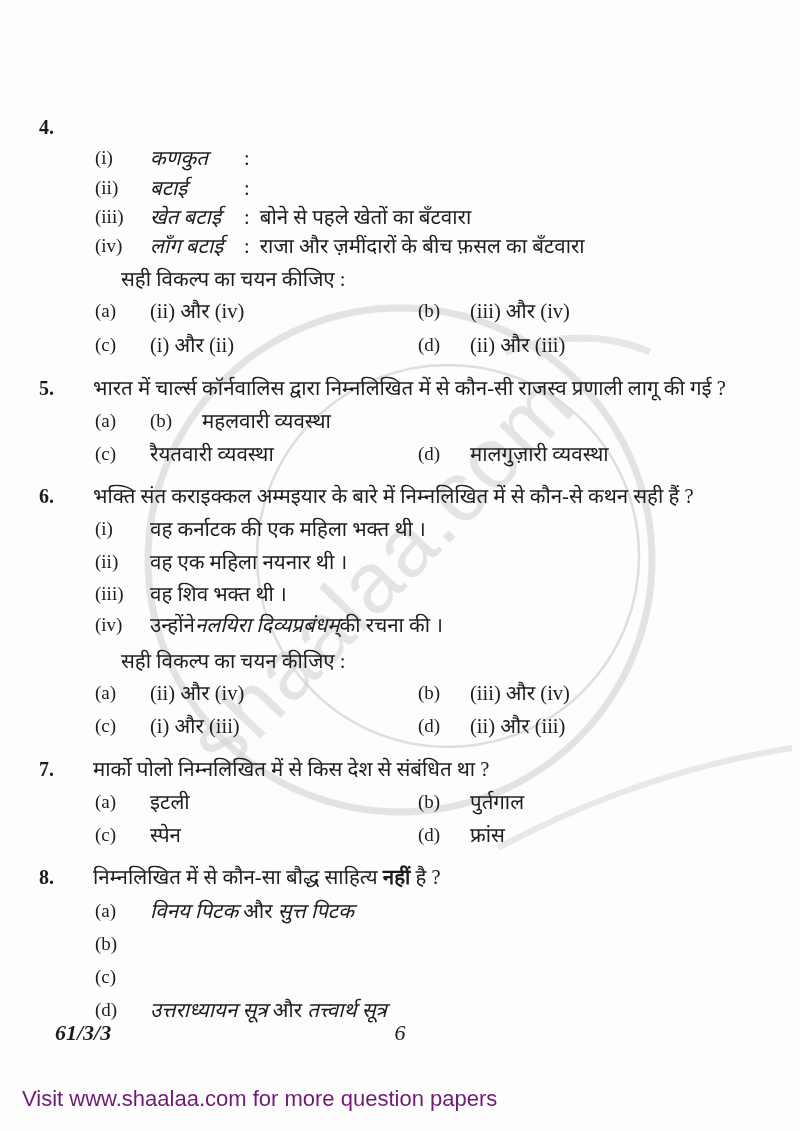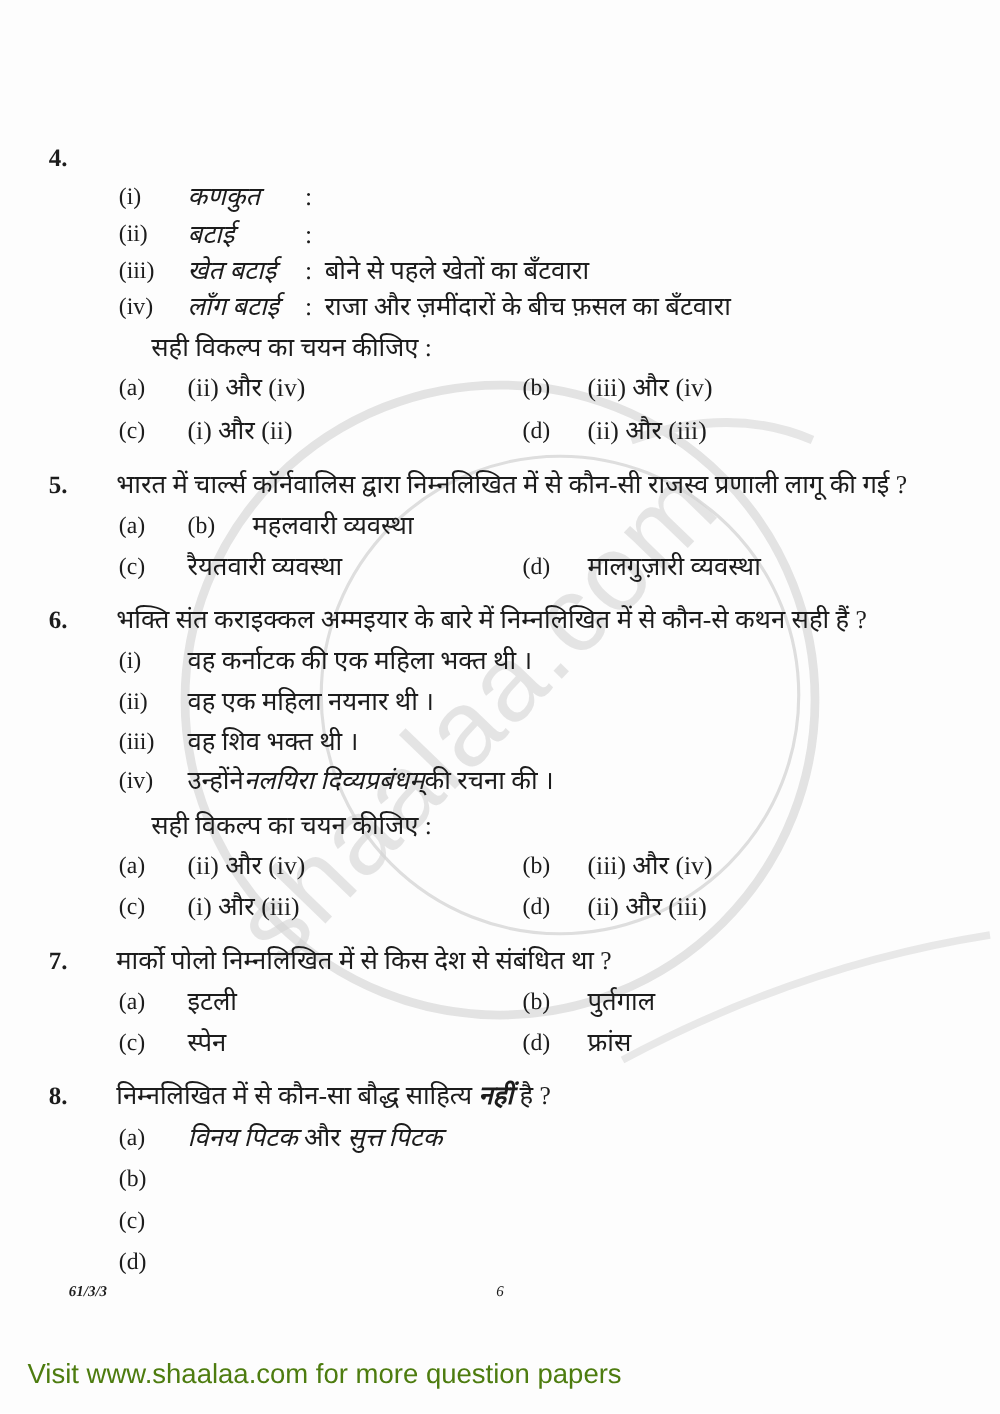--- a/index.html
+++ b/index.html
@@ -17,28 +17,28 @@
   }
   .qnum{width:54px;flex:none;font-weight:700;font-size:20px;}
   .indent{left:95px;}
   .prompt{left:76px;margin-left:45px;}
   .lbl{width:55px;flex:none;font-size:19px;}
   .lbl2{width:52px;flex:none;font-size:19px;}
   .cell{width:268px;flex:none;}
   .term{display:inline-block;min-width:88px;font-style:italic;}
   .sep{margin:0 10px 0 6px;}
   .it{font-style:italic;}
-  .bi{font-weight:700;font-style:italic;}
+  .bi{font-weight:700;}
   
   .footer{position:absolute;top:1018px;left:0;width:100%;height:30px;
-    line-height:30px;font-size:12px;font-style:italic;z-index:2;}
+    line-height:30px;font-size:22px;font-style:italic;z-index:2;}
   .footer .code{position:absolute;left:55px;font-weight:700;}
   .footer .pagenum{display:block;text-align:center;}
   .banner{position:absolute;top:1086px;left:22px;z-index:2;
-    font-family:"Liberation Sans",sans-serif;font-size:22px;color:#4d7c0f;}
+    font-family:"Liberation Sans",sans-serif;font-size:22px;color:#701a75;}
 </style>
 </head>
 <body>
 
 <div class="page">
 
   <svg class="wm" width="800" height="1131" viewBox="0 0 800 1131">
     <circle cx="400" cy="560" r="252" fill="none" stroke="#e3e3e3" stroke-width="7"></circle>
     <circle cx="448" cy="556" r="191" fill="none" stroke="#dedede" stroke-width="2.5"></circle>
     <path d="M 505 352 Q 585 324 650 352" fill="none" stroke="#e6e6e6" stroke-width="7"></path>
@@ -173,20 +173,21 @@
     <span><span class="it">विनय पिटक</span><span> और </span><span class="it">सुत्त पिटक</span></span>
   </div>
   <div class="row indent" style="top:929px">
     <span class="lbl">(b)</span>
   </div>
   <div class="row indent" style="top:962px">
     <span class="lbl">(c)</span>
   </div>
   <div class="row indent" style="top:995px">
     <span class="lbl">(d)</span>
+    <span><span class="it">उत्तराध्यायन सूत्र</span><span> और </span><span class="it">तत्त्वार्थ सूत्र</span></span>
   </div>
 
   <div class="footer">
     <span class="code">61/3/3</span>
     <span class="pagenum">6</span>
   </div>
 
   <div class="banner">Visit www.shaalaa.com for more question papers</div>
 
 </div>

